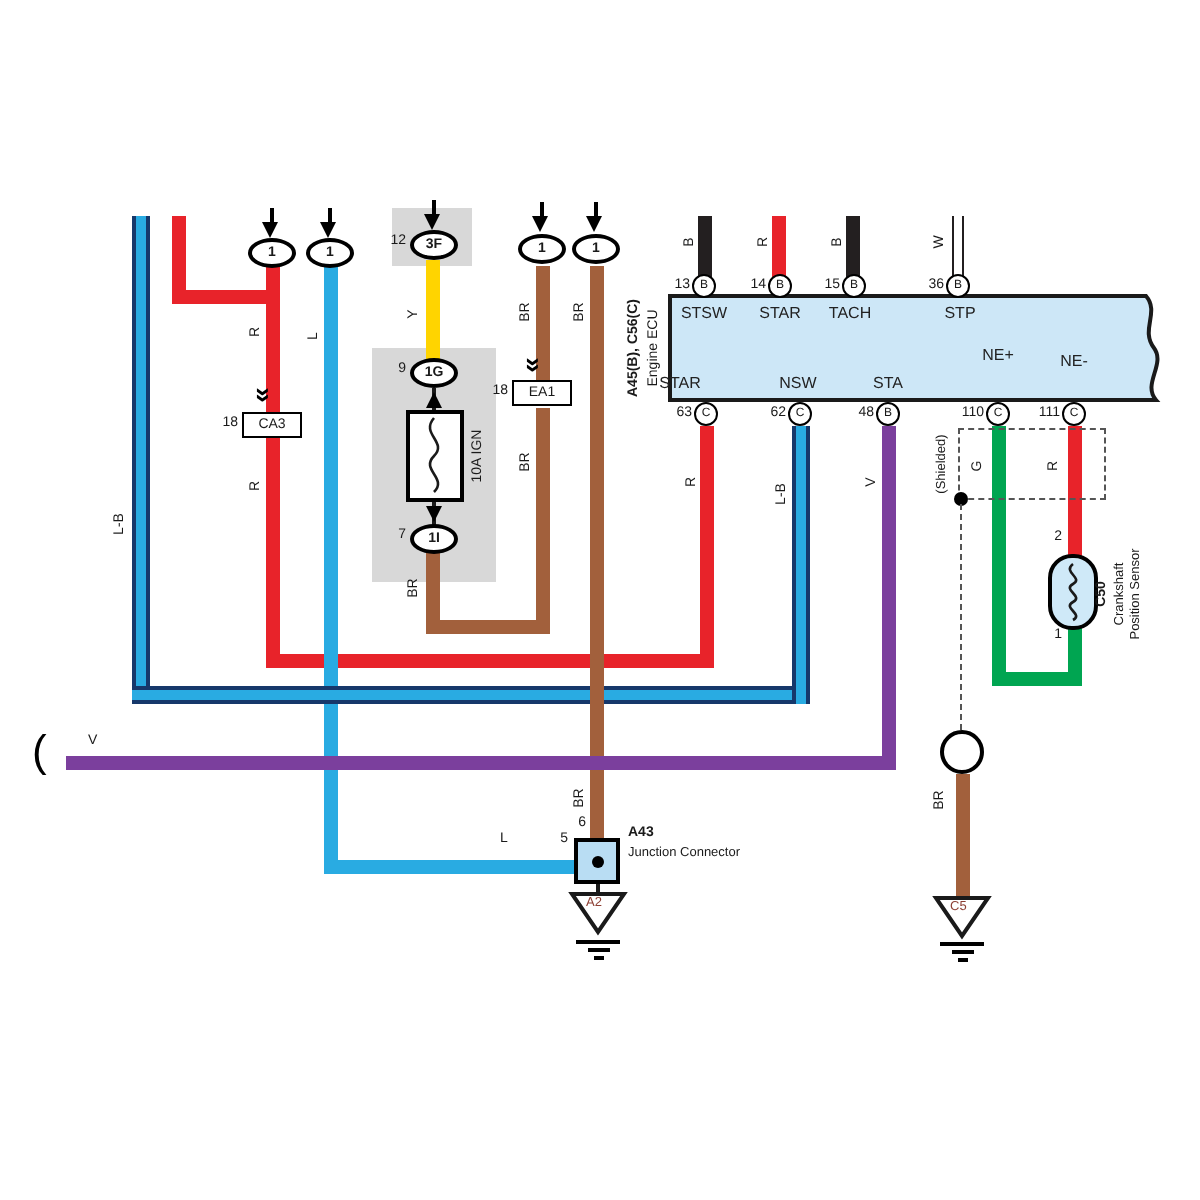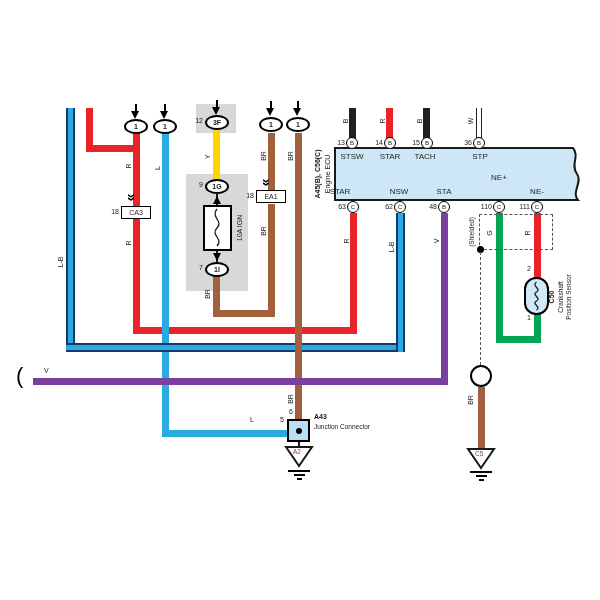--- a/index.html
+++ b/index.html
@@ -157,21 +157,21 @@
 
   <div class="tname" style="left:330px;top:152px">STSW</div>
   <div class="tname" style="left:368px;top:152px">STAR</div>
   <div class="tname" style="left:403px;top:152px">TACH</div>
   <div class="tname" style="left:458px;top:152px">STP</div>
 
   <div class="tname" style="left:318px;top:187px">STAR</div>
   <div class="tname" style="left:377px;top:187px">NSW</div>
   <div class="tname" style="left:422px;top:187px">STA</div>
   <div class="tname" style="left:477px;top:173px">NE+</div>
-  <div class="tname" style="left:515px;top:187px">NE-</div>
+  <div class="tname" style="left:515px;top:176px">NE-</div>
 
   <div class="pin" style="left:330px;top:203px;width:16px">63</div>
   <div class="term" style="left:347px;top:201px">C</div>
   <div class="pin" style="left:377px;top:203px;width:16px">62</div>
   <div class="term" style="left:394px;top:201px">C</div>
   <div class="pin" style="left:421px;top:203px;width:16px">48</div>
   <div class="term" style="left:438px;top:201px">B</div>
   <div class="pin" style="left:474px;top:203px;width:18px">110</div>
   <div class="term" style="left:493px;top:201px">C</div>
   <div class="pin" style="left:512px;top:203px;width:18px">111</div>

